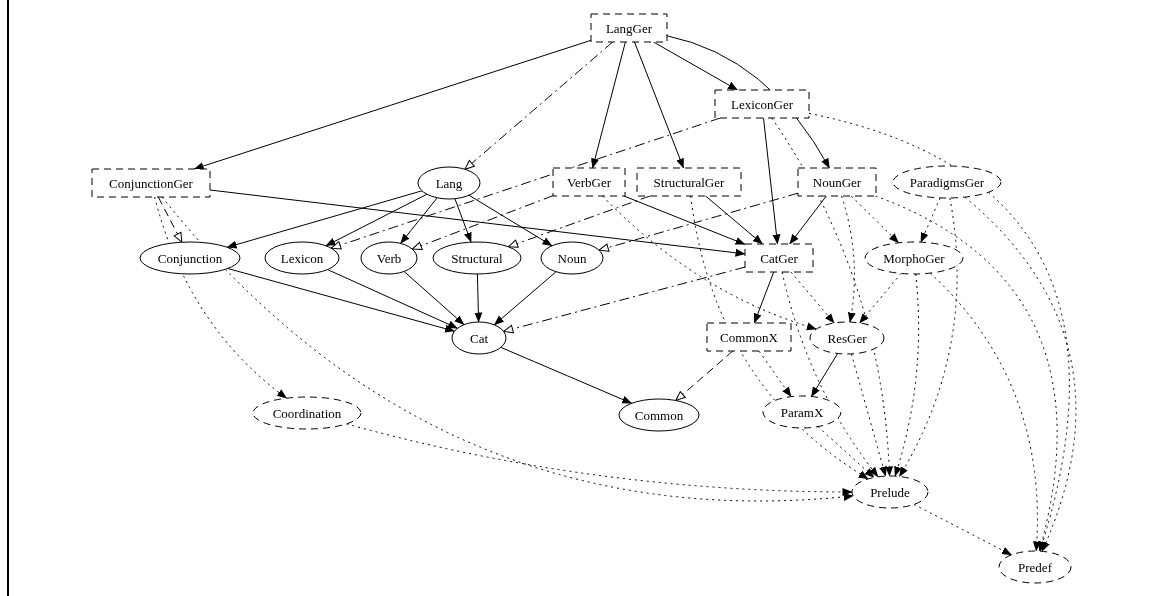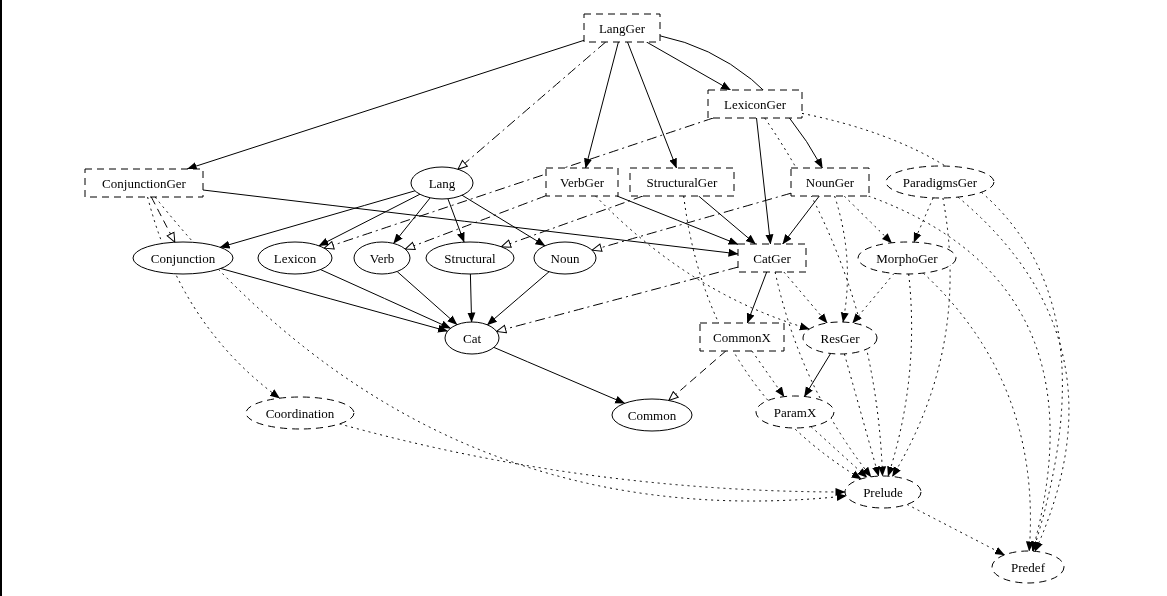--- a/index.html
+++ b/index.html
@@ -8,20 +8,21 @@
     background: #ffffff;
   }
   .canvas {
     position: relative;
     width: 1136px;
     height: 596px;
     background: #ffffff;
     border-left: 2px solid #000000;
     box-sizing: border-box;
     overflow: hidden;
+    margin-left: 7px;
   }
   svg {
     display: block;
   }
   text {
     font-family: "Liberation Serif", "DejaVu Serif", serif;
     font-size: 13px;
     fill: #000000;
   }
 </style>

